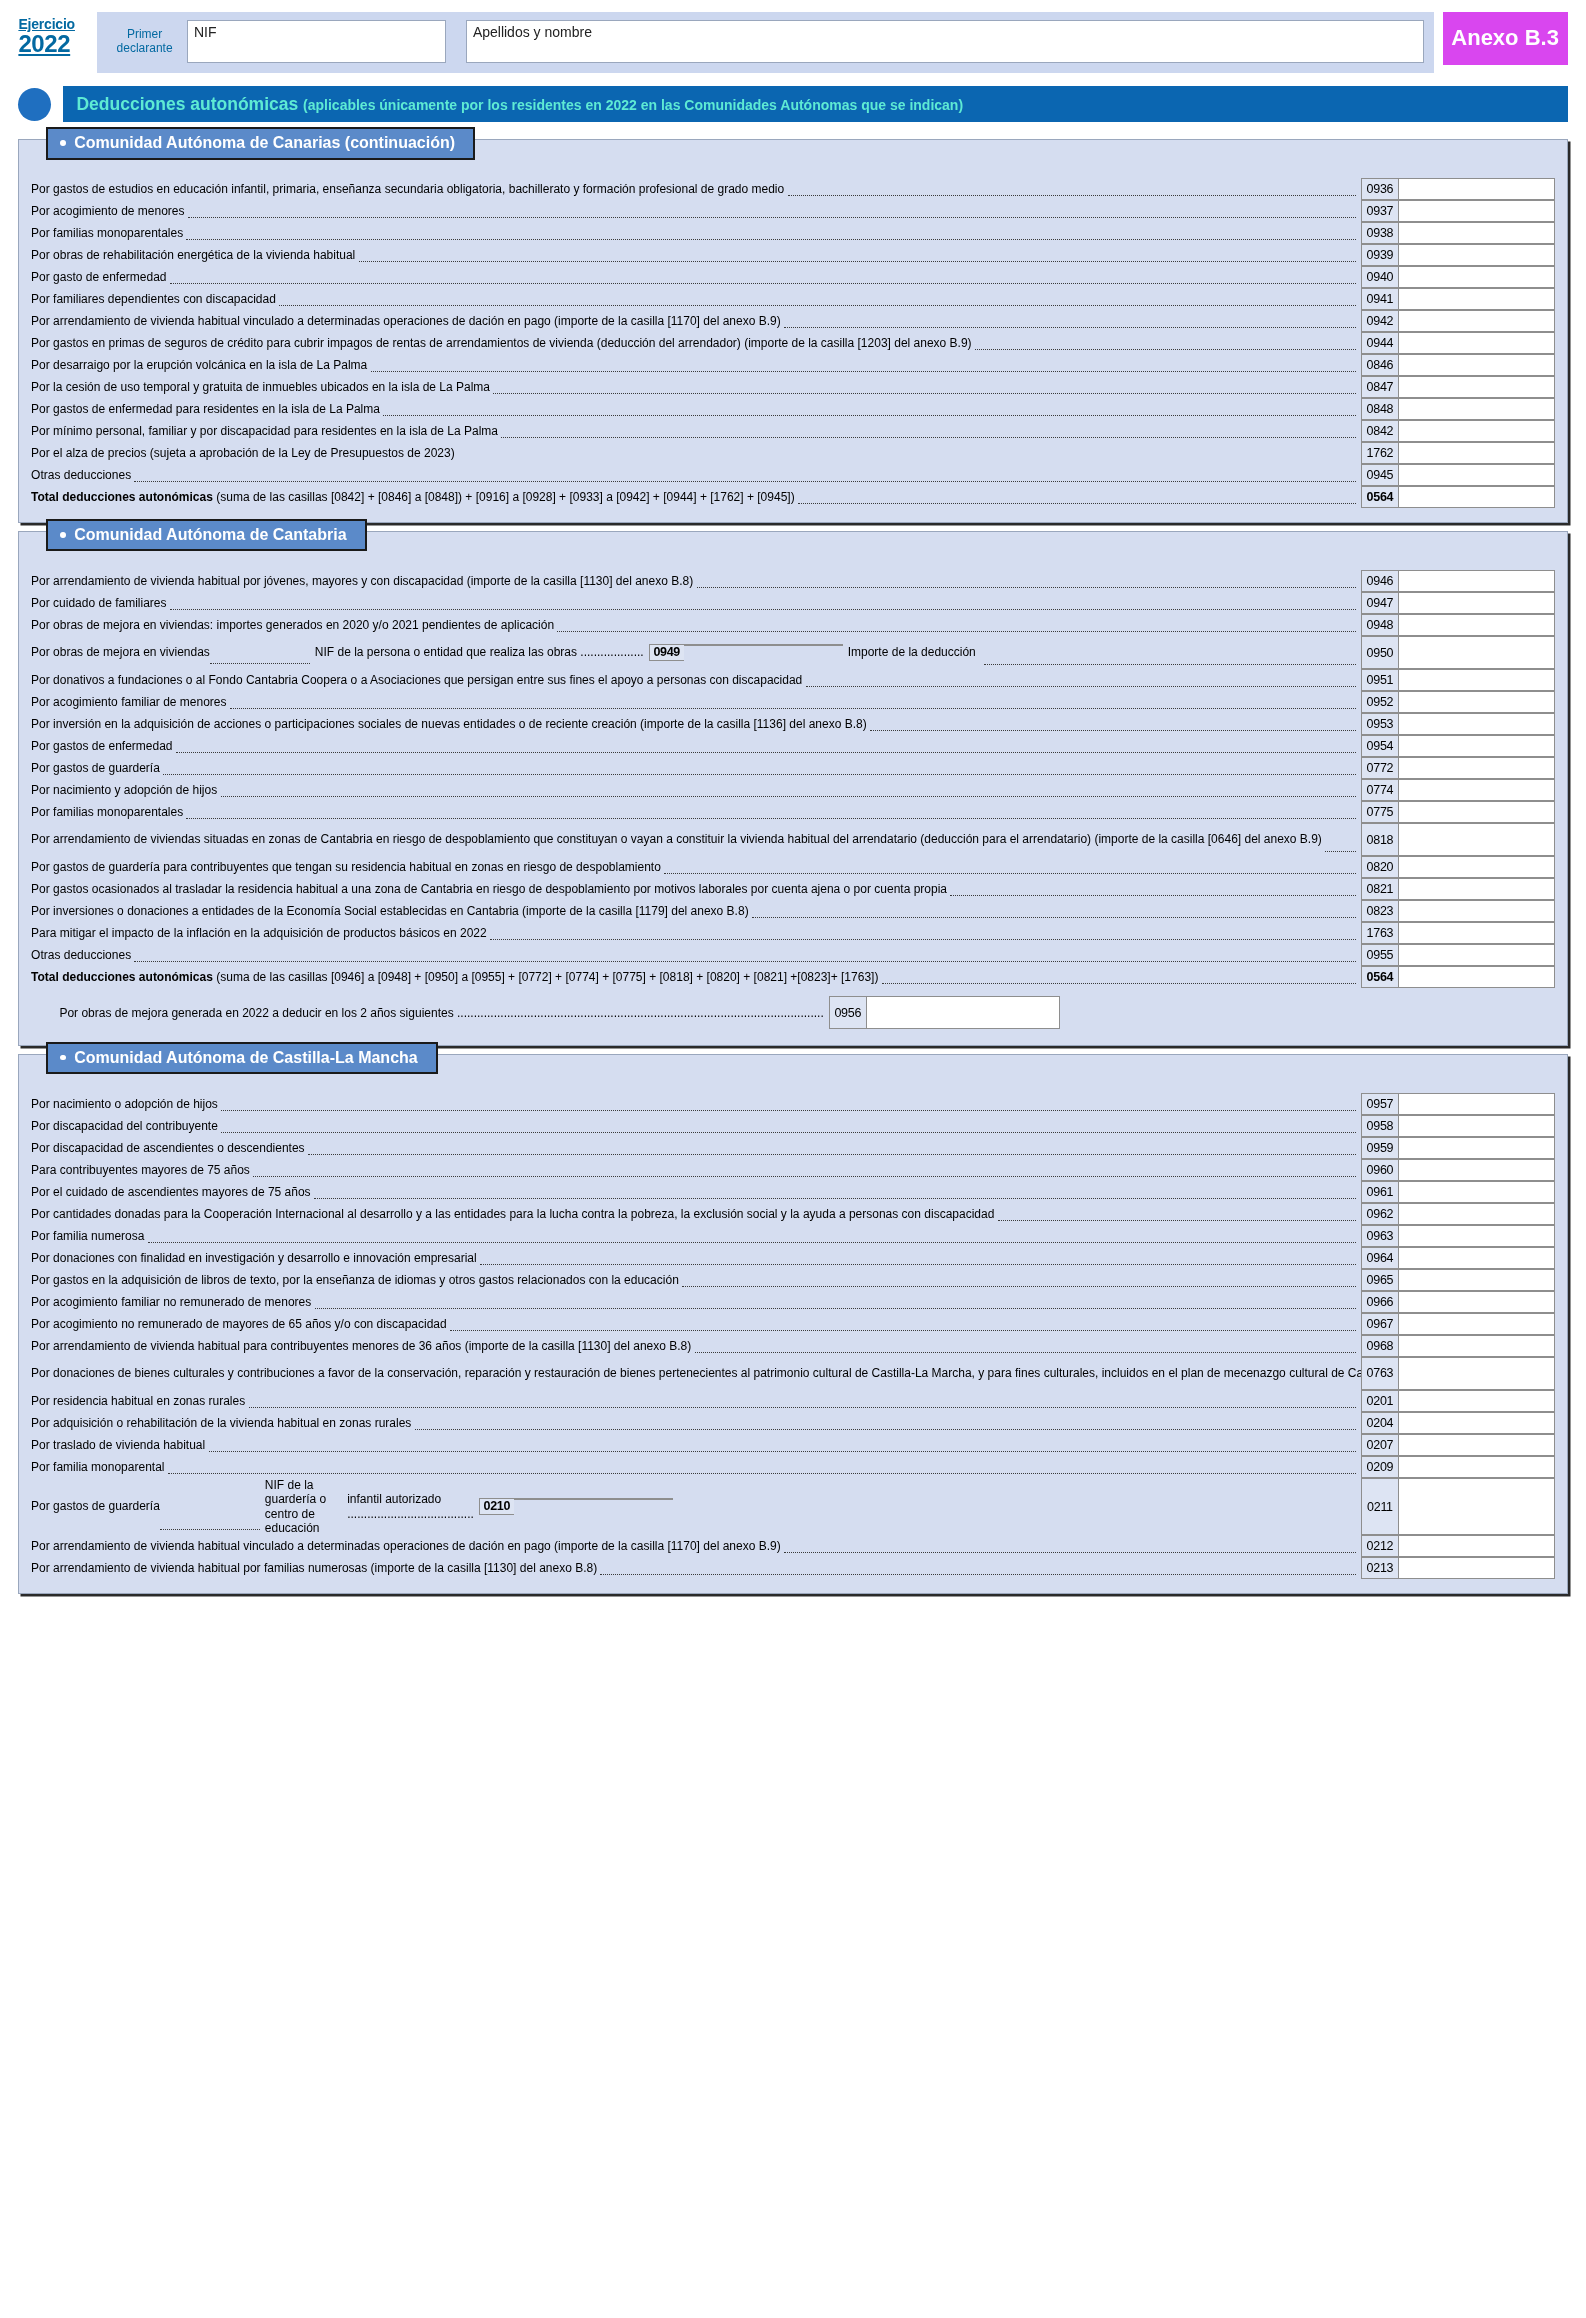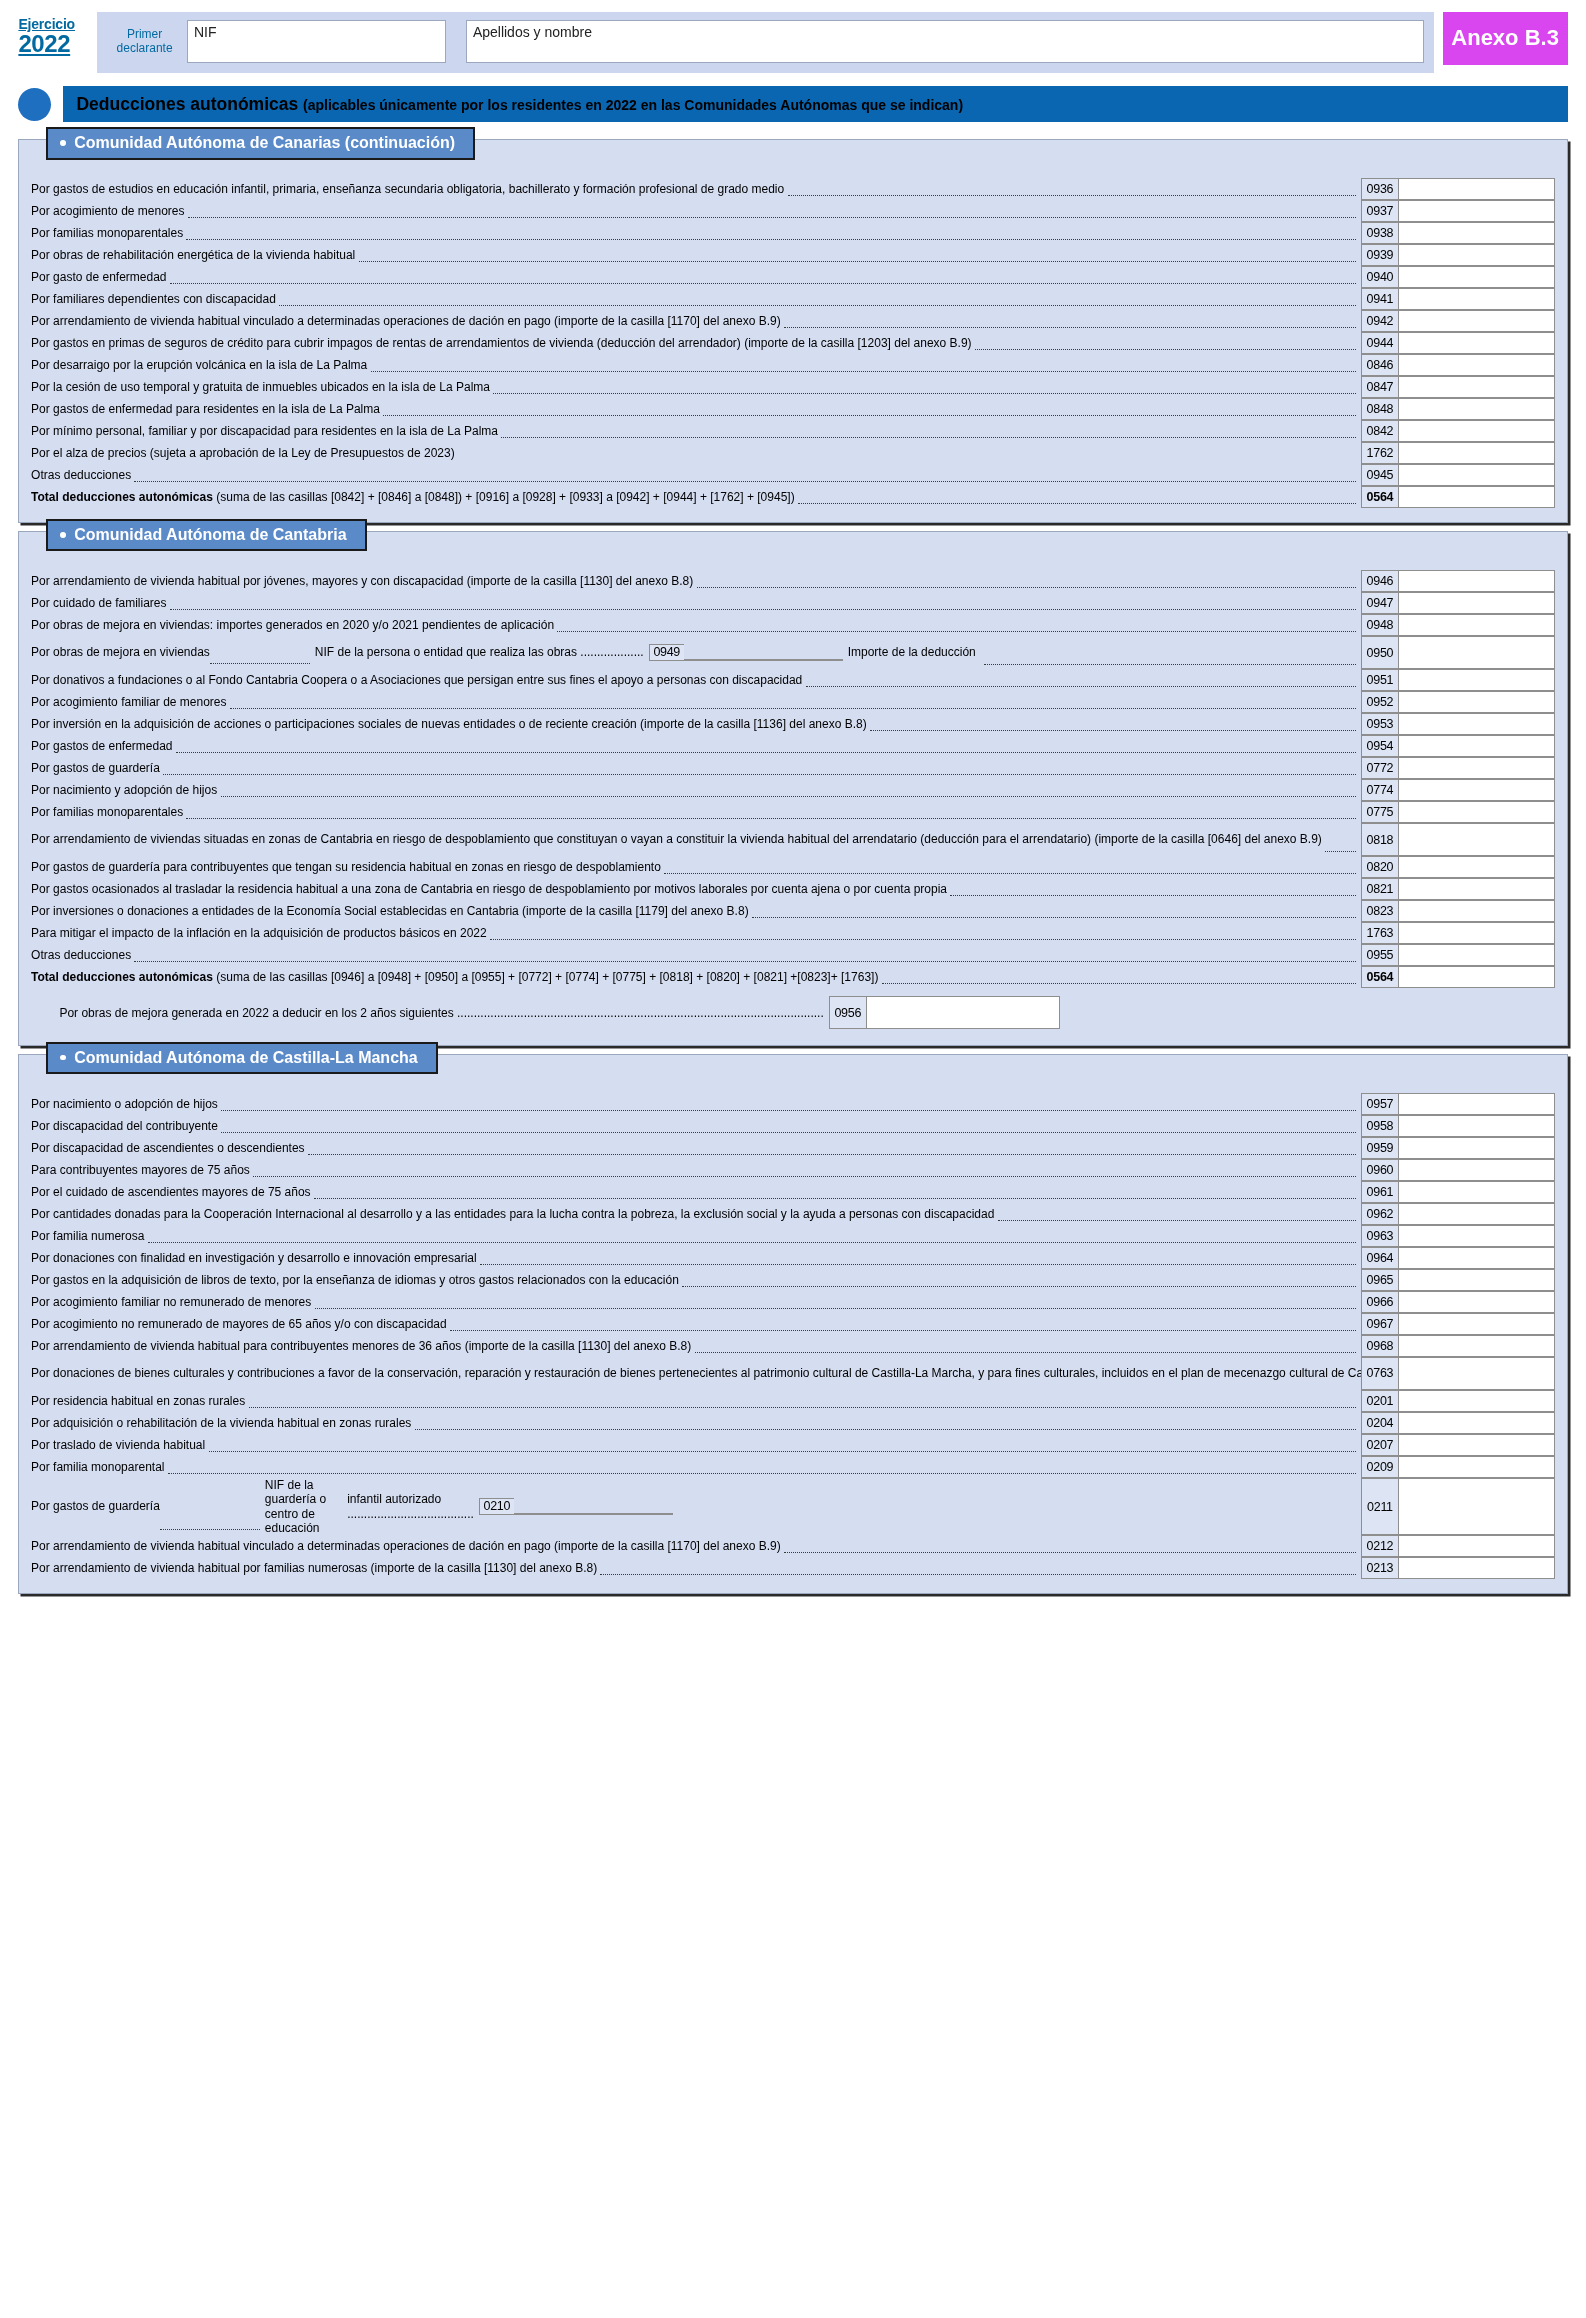--- a/index.html
+++ b/index.html
@@ -98,21 +98,21 @@
   .bullet-circle {
     width: 33px; height: 33px;
     border-radius: 50%;
     background: #1f6fc0;
     flex: 0 0 33px;
     margin-right: 11.7px;
   }
   .titlebar {
     flex: 1 1 auto;
     background: #0b66b1;
-    color: #000000;
+    color: #5eead4;
     padding: 7.5px 13.4px;
     font-size: 17.5px;
     font-weight: bold;
     box-sizing: border-box;
   }
   .titlebar .sub {
     font-size: 14px;
     font-weight: bold;
   }
 
@@ -215,22 +215,23 @@
     border: 0.8px solid #8e8e8e;
     box-sizing: border-box;
     min-height: 22px;
   }
   .boxpair.tall .code-cell,
   .boxpair.tall .amount-cell { min-height: 33px; }
 
   
   .inline-field {
     display: flex;
-    align-items: flex-end;
+    align-items: flex-start;
     flex: 0 0 auto;
+    font-weight: bold;
   }
   .inline-field .code-cell { flex: 0 0 35px; width: 35px; }
   .inline-field .input-wide {
     flex: 0 0 159px;
     width: 159px;
     background: #ffffff;
     border: 0.8px solid #8e8e8e;
     box-sizing: border-box;
   }
   .mid-label {

